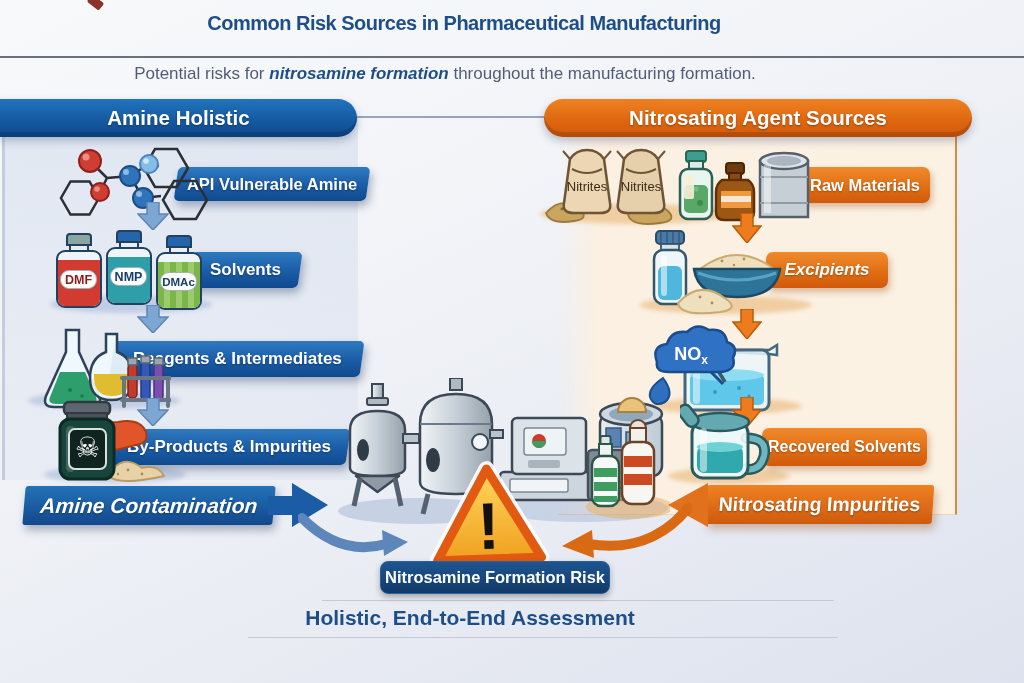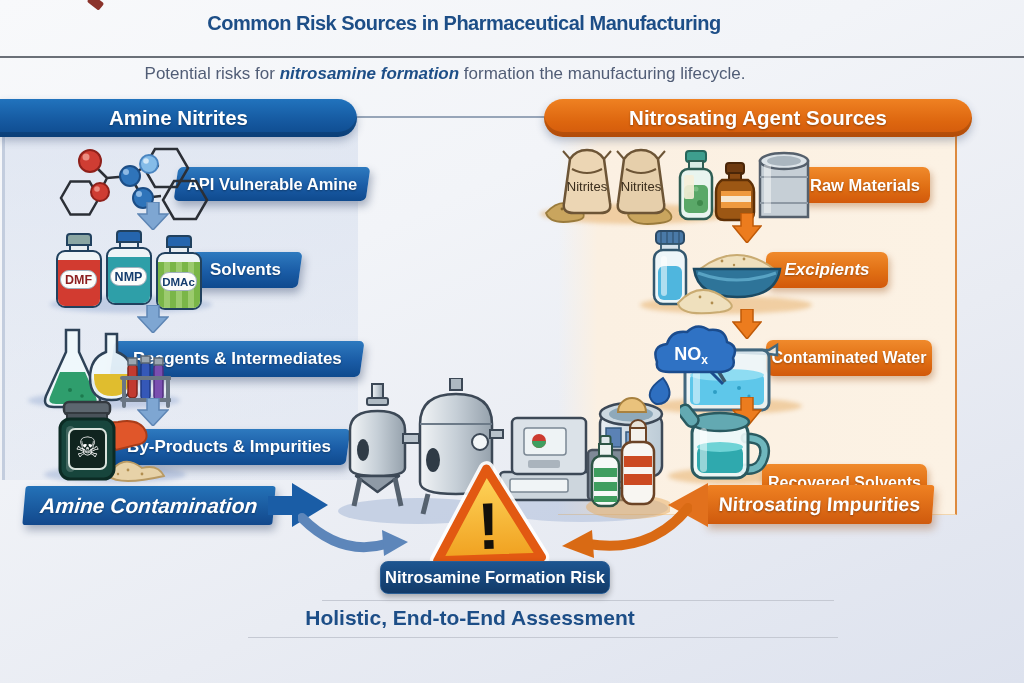--- a/index.html
+++ b/index.html
@@ -127,29 +127,29 @@
 </style>
 </head>
 <body>
 
 <div class="stage">
 
   <div class="stray"></div>
   <div class="page-title">Common Risk Sources in Pharmaceutical Manufacturing</div>
   <div class="title-rule"></div>
   <div class="subtitle">
-    <span>Potential risks for </span><span class="em">nitrosamine formation</span><span> formation the manufacturing lifecycle.</span>
+    <span>Potential risks for </span><span class="em">nitrosamine formation</span><span> throughout the manufacturing formation.</span>
   </div>
 
   <div class="panel-left"></div>
   <div class="panel-right"></div>
 
   <div class="hconnector"></div>
   <div class="hbanner blue">
-    <span>Amine Nitrites</span>
+    <span>Amine Holistic</span>
   </div>
   <div class="hbanner orange">
     <span>Nitrosating Agent Sources</span>
   </div>
 
   <svg class="abs icon" style="left:55px; top:136px;" width="175" height="88" viewBox="0 0 175 88">
     <polygon points="44,62 34.5,78.5 15.5,78.5 6,62 15.5,45.5 34.5,45.5" fill="none" stroke="#2b2f36" stroke-width="2.5"></polygon>
     <polygon points="133,32 122,51 100,51 89,32 100,13 122,13" fill="none" stroke="#2b2f36" stroke-width="2.5"></polygon>
     <polygon points="152,64 141,83 119,83 108,64 119,45 141,45" fill="none" stroke="#2b2f36" stroke-width="2.5"></polygon>
     <path d="M35 25 L52 42 M52 42 L45 56 M52 42 L75 40 M75 40 L94 28 M75 40 L88 62 M94 28 L104 30 M88 62 L106 60 M45 56 L44 62" stroke="#2b2f36" stroke-width="2.5" fill="none"></path>
@@ -365,40 +365,37 @@
     <g>
       <path d="M12 40 Q6 24 22 22 Q26 8 42 10 Q52 0 64 8 Q80 6 82 20 Q94 24 88 36 Q92 48 76 50 L24 50 Q10 50 12 40 Z" fill="#2f72c4" stroke="#1b4c8d" stroke-width="2.5" stroke-linejoin="round"></path>
       <text x="46" y="38" text-anchor="middle" font-size="18" font-weight="bold" fill="#ffffff">
         <tspan>NO</tspan><tspan dy="4" font-size="12">x</tspan>
       </text>
       <line x1="66" y1="50" x2="78" y2="62" stroke="#1b4c8d" stroke-width="3"></line>
     </g>
 
     <path d="M18 56 Q30 72 20 80 Q9 86 5 75 Q3 66 18 56 Z" fill="#2e6fc0" stroke="#1b4c8d" stroke-width="2"></path>
   </svg>
-  <div class="olabel" style="left:766px; top:340px; width:166px; height:36px; font-size:16px;">
-    <span>Contaminated Water</span>
-  </div>
 
   <svg class="abs icon" style="left:732px; top:397px;" width="30" height="30" viewBox="0 0 30 30">
     <path d="M9 0 h12 v13 h8 L15 30 1 13 h8 Z" fill="#ec7c1e" stroke="#bf5a08" stroke-width="1.5"></path>
   </svg>
 
   <div class="shadow tan" style="left:668px; top:468px; width:122px; height:16px;"></div>
   <svg class="abs icon" style="left:680px; top:402px;" width="95" height="85" viewBox="0 0 95 85">
     <path d="M66 36 q22 0 18 18 q-4 16 -20 13" fill="none" stroke="#2a5a60" stroke-width="11" stroke-linecap="round"></path>
     <path d="M66 36 q22 0 18 18 q-4 16 -20 13" fill="none" stroke="#6fb7bd" stroke-width="6" stroke-linecap="round"></path>
     <rect x="12" y="20" width="56" height="56" rx="11" fill="rgba(235,248,250,.92)" stroke="#2a5a60" stroke-width="3"></rect>
     <rect x="17" y="44" width="46" height="27" rx="7" fill="#2fa9ae"></rect>
     <ellipse cx="40" cy="45" rx="23" ry="5" fill="#6fd3d6"></ellipse>
     <ellipse cx="40" cy="20" rx="29" ry="9" fill="#63a9b2" stroke="#2a5a60" stroke-width="2.5"></ellipse>
     <rect x="2" y="2" width="13" height="24" rx="6" transform="rotate(-38 8 14)" fill="#63a9b2" stroke="#2a5a60" stroke-width="2.5"></rect>
     <rect x="20" y="26" width="7" height="44" rx="3.5" fill="rgba(255,255,255,.5)"></rect>
   </svg>
-  <div class="olabel" style="left:762px; top:428px; width:165px; height:38px; font-size:16px;margin-top:36px;">
+  <div class="olabel" style="left:762px; top:428px; width:165px; height:38px; font-size:16px;">
     <span>Recovered Solvents</span>
   </div>
 
   <div class="flowbanner nitro">
     <span>Nitrosating Impurities</span>
   </div>
   <div class="nitro-arrow-head"></div>
 
   <svg class="abs icon" style="left:330px; top:378px;" width="340" height="150" viewBox="0 0 340 150">
     <defs>

